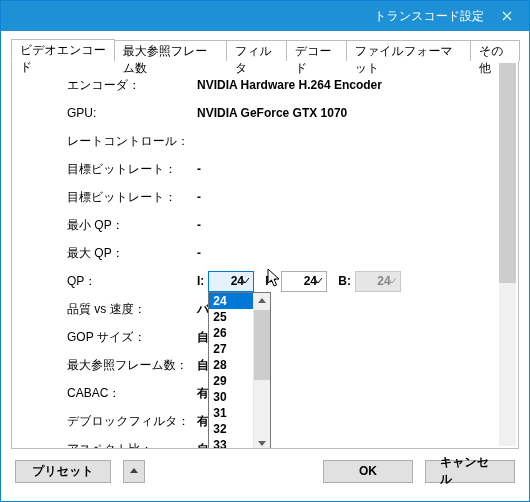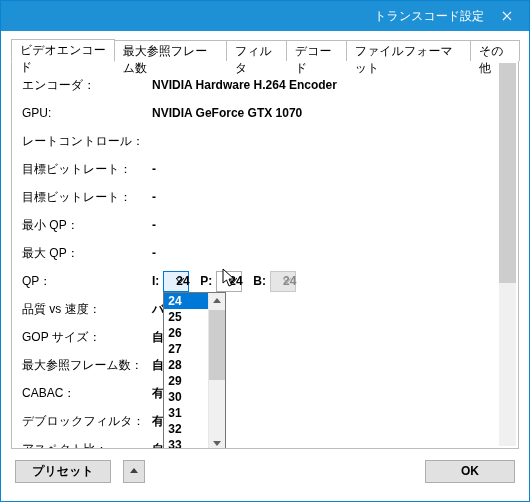--- a/index.html
+++ b/index.html
@@ -98,20 +98,21 @@
     left: 0;
     right: 0;
     top: 0;
     height: 220px;
     background: #cdcdcd;
   }
   .row {
     display: flex;
     align-items: center;
     height: 28px;
+    margin-left: 45px;
   }
   .lbl {
     width: 130px;
     color: #000;
   }
   .val {
     flex: 1;
     color: #000;
     font-weight: bold;
   }
@@ -120,26 +121,27 @@
     align-items: center;
     gap: 3px;
   }
   .qp-label {
     font-size: 12px;
     padding-right:1px;
   }
   .combo {
     display:inline-flex;
     align-items:center;
-    width:26px;
+    width:46px;
     height:21px;
     border:1px solid #adadad;
     background:#fff;
     padding-left:12px;
     position: relative;
+    justify-content: center;
   }
   .combo.disabled {
     background:#e6e6e6;
     color:#888;
     border-color:#c8c8c8;
   }
   .combo .arrow {
     position:absolute;
     right:0;
     top:0;
@@ -377,15 +379,16 @@
 
     <div class="buttons">
       <div class="btnflat" style="width:96px">プリセット</div>
       <div class="btnflat small">
         <svg width="8" height="6" viewBox="0 0 8 6">
             <path d="M0 5 L4 0 L8 5" fill="#404040"></path>
           </svg>
       </div>
       <div class="spacer"></div>
       <div class="btnflat wide">OK</div>
+      <div class="btnflat wide">キャンセル</div>
     </div>
   </div>
 </div>
 
 </body></html>

